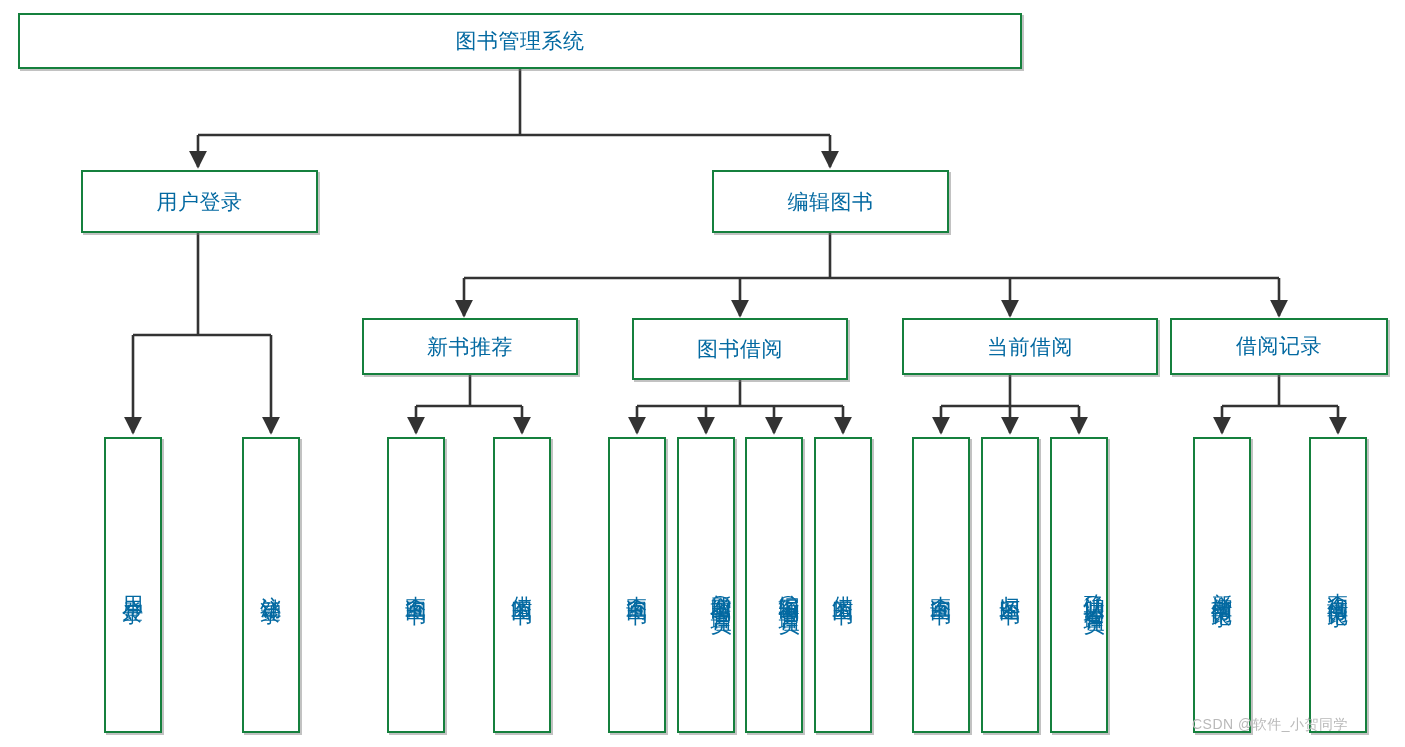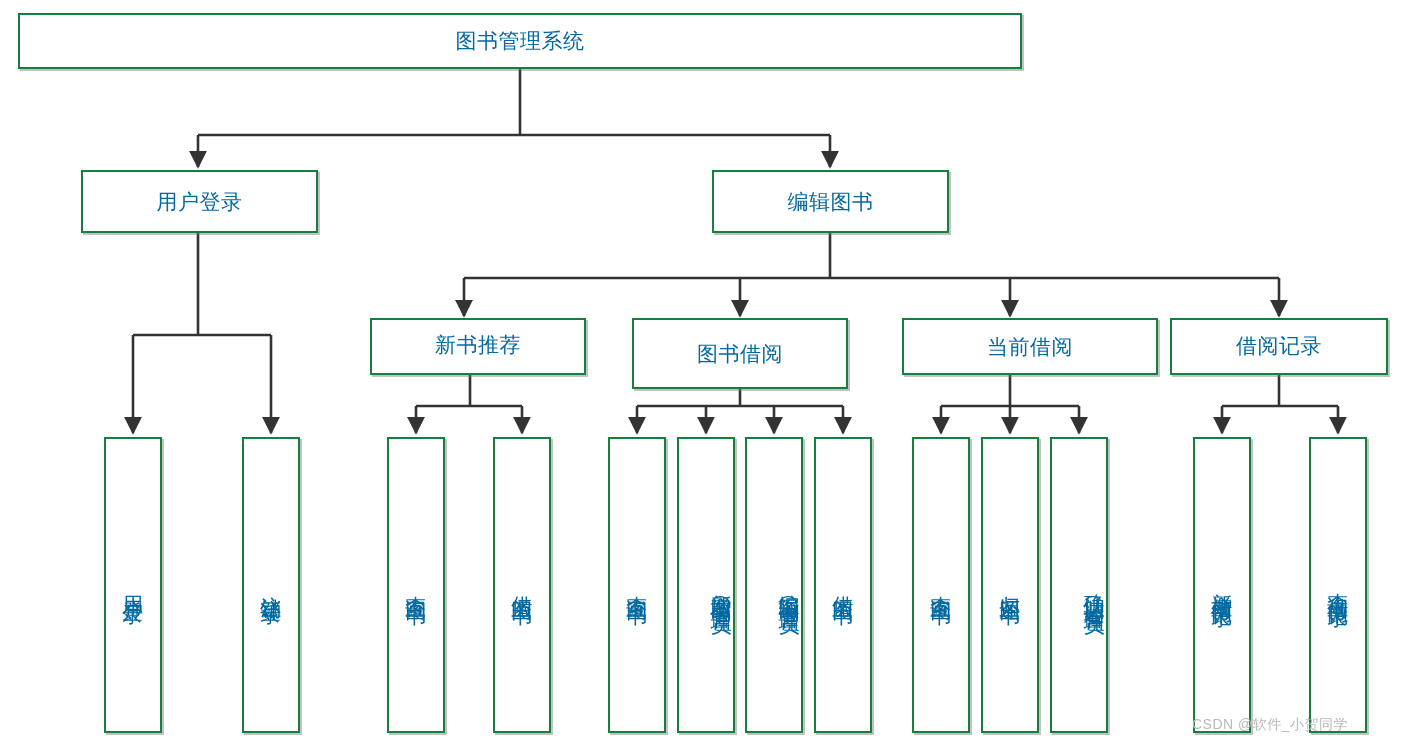--- a/index.html
+++ b/index.html
@@ -115,22 +115,22 @@
       <path d="M 1222 406 L 1222 433" marker-end="url(#arrow)"></path>
       <path d="M 1338 406 L 1338 433" marker-end="url(#arrow)"></path>
     </g>
   </svg>
 
   <div class="node horiz" style="left:18px; top:13px; width:1004px; height:56px;">图书管理系统</div>
 
   <div class="node horiz" style="left:81px; top:170px; width:237px; height:63px;">用户登录</div>
   <div class="node horiz" style="left:712px; top:170px; width:237px; height:63px;">编辑图书</div>
 
-  <div class="node horiz" style="left:370px; top:318px; width:216px; height:57px;font-family:Liberation Mono, monospace;">新书推荐</div>
-  <div class="node horiz" style="left:632px; top:318px; width:216px; height:71px;">图书借阅</div>
+  <div class="node horiz" style="left:362px; top:318px; width:216px; height:57px;">新书推荐</div>
+  <div class="node horiz" style="left:632px; top:318px; width:216px; height:62px;">图书借阅</div>
   <div class="node horiz" style="left:902px; top:318px; width:256px; height:57px;">当前借阅</div>
   <div class="node horiz" style="left:1170px; top:318px; width:218px; height:57px;font-family:Liberation Serif, serif;">借阅记录</div>
 
   <div class="node vert centered" style="left:104px; top:437px; width:58px; height:296px;">用户登录</div>
   <div class="node vert centered" style="left:242px; top:437px; width:58px; height:296px;">注销登录</div>
 
   <div class="node vert centered" style="left:387px; top:437px; width:58px; height:296px;">查询图书</div>
   <div class="node vert centered" style="left:493px; top:437px; width:58px; height:296px;">借阅图书</div>
 
   <div class="node vert centered" style="left:608px; top:437px; width:58px; height:296px;">查询图书</div>

